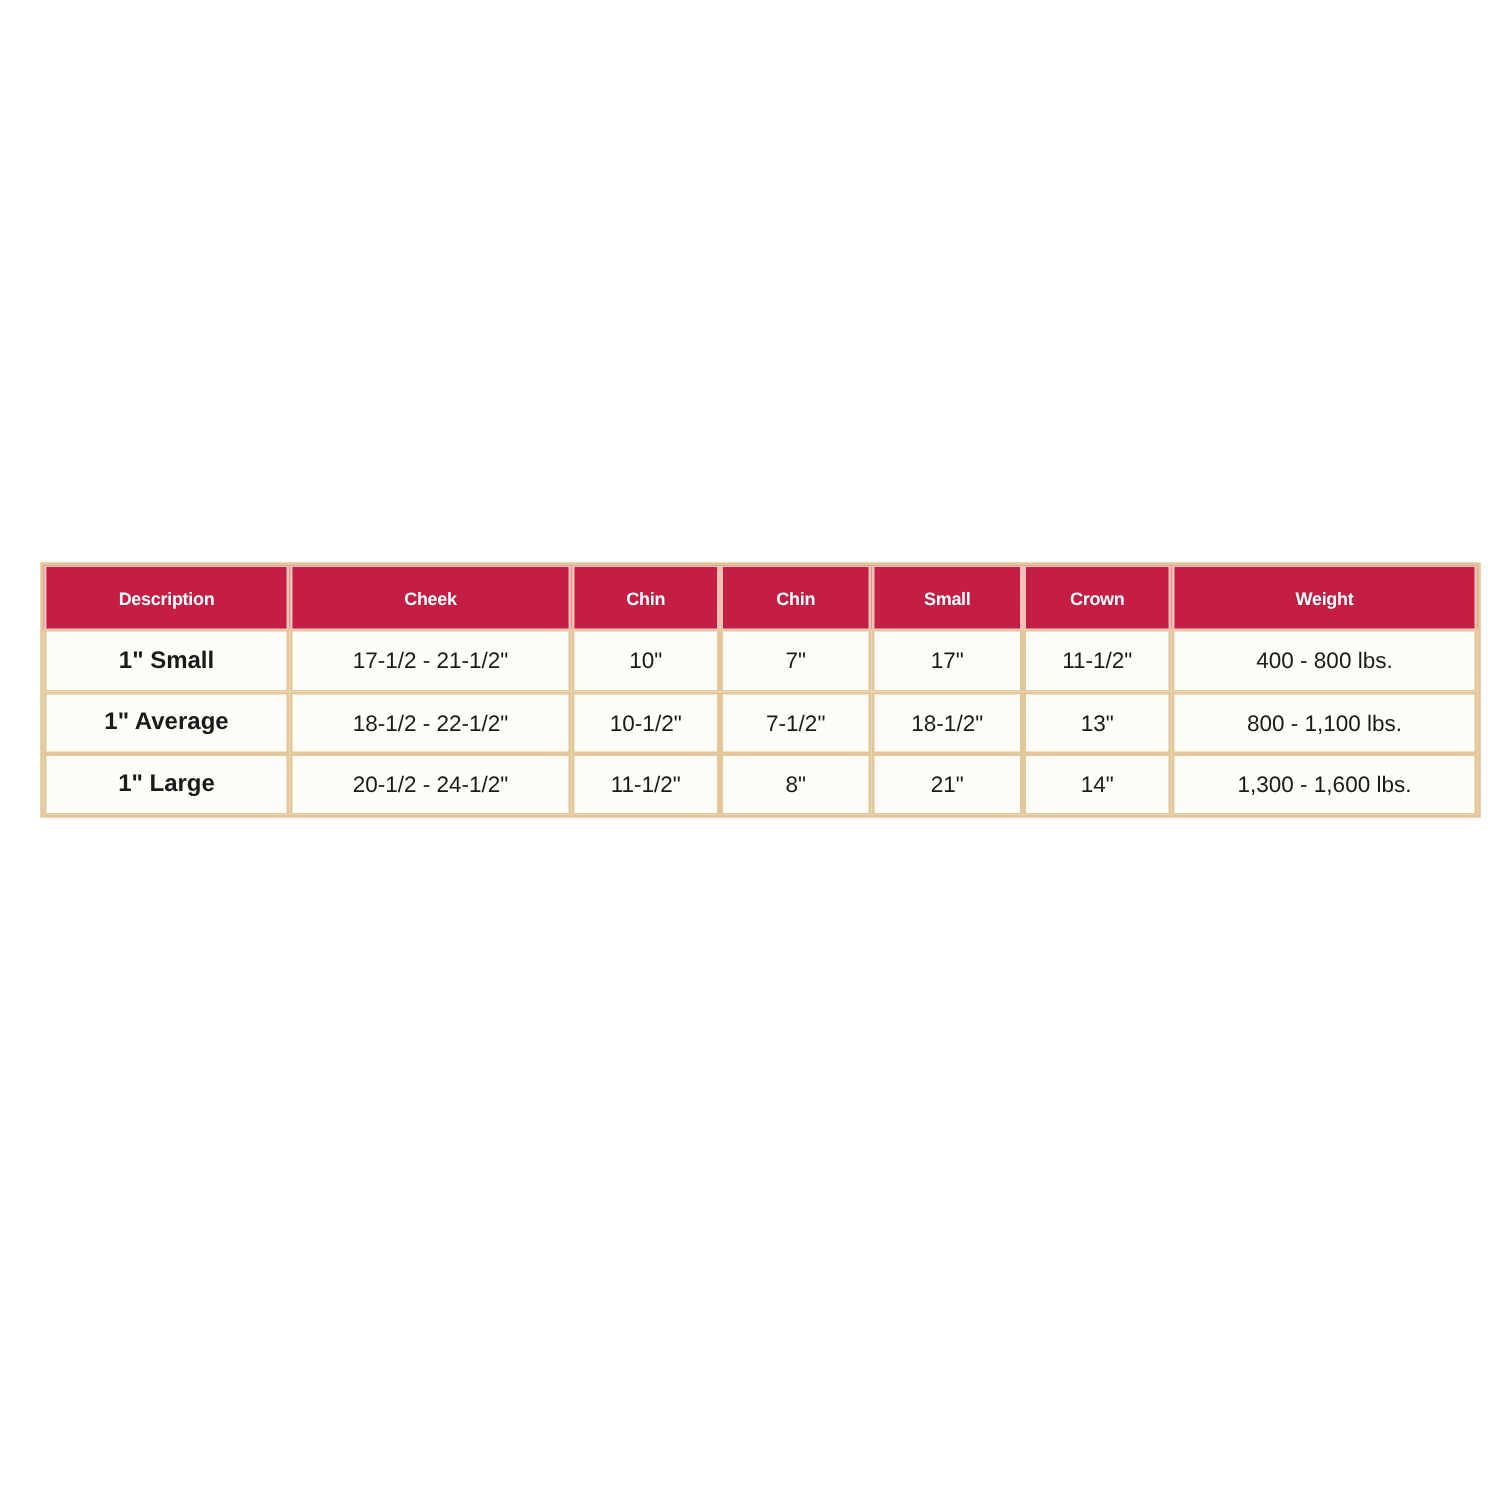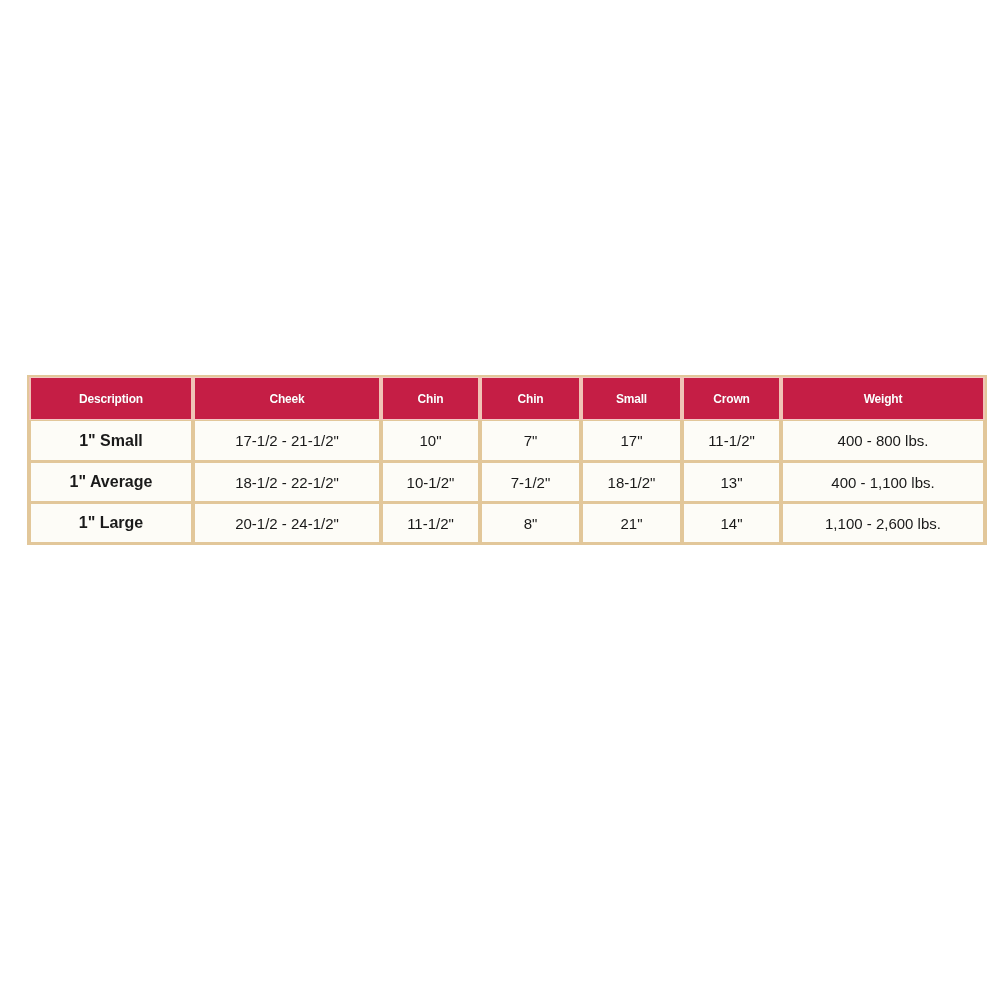--- a/index.html
+++ b/index.html
@@ -130,28 +130,28 @@
           <td>11-1/2"</td>
           <td>400 - 800 lbs.</td>
         </tr>
         <tr>
           <td class="desc-cell">1" Average</td>
           <td>18-1/2 - 22-1/2"</td>
           <td>10-1/2"</td>
           <td>7-1/2"</td>
           <td>18-1/2"</td>
           <td>13"</td>
-          <td>400 - 1,100 lbs.</td>
+          <td>800 - 1,100 lbs.</td>
         </tr>
         <tr>
           <td class="desc-cell">1" Large</td>
           <td>20-1/2 - 24-1/2"</td>
           <td>11-1/2"</td>
           <td>8"</td>
           <td>21"</td>
           <td>14"</td>
-          <td>1,100 - 2,600 lbs.</td>
+          <td>1,300 - 1,600 lbs.</td>
         </tr>
       </tbody>
     </table>
   </div>
 
 </div>
 
 </body></html>

